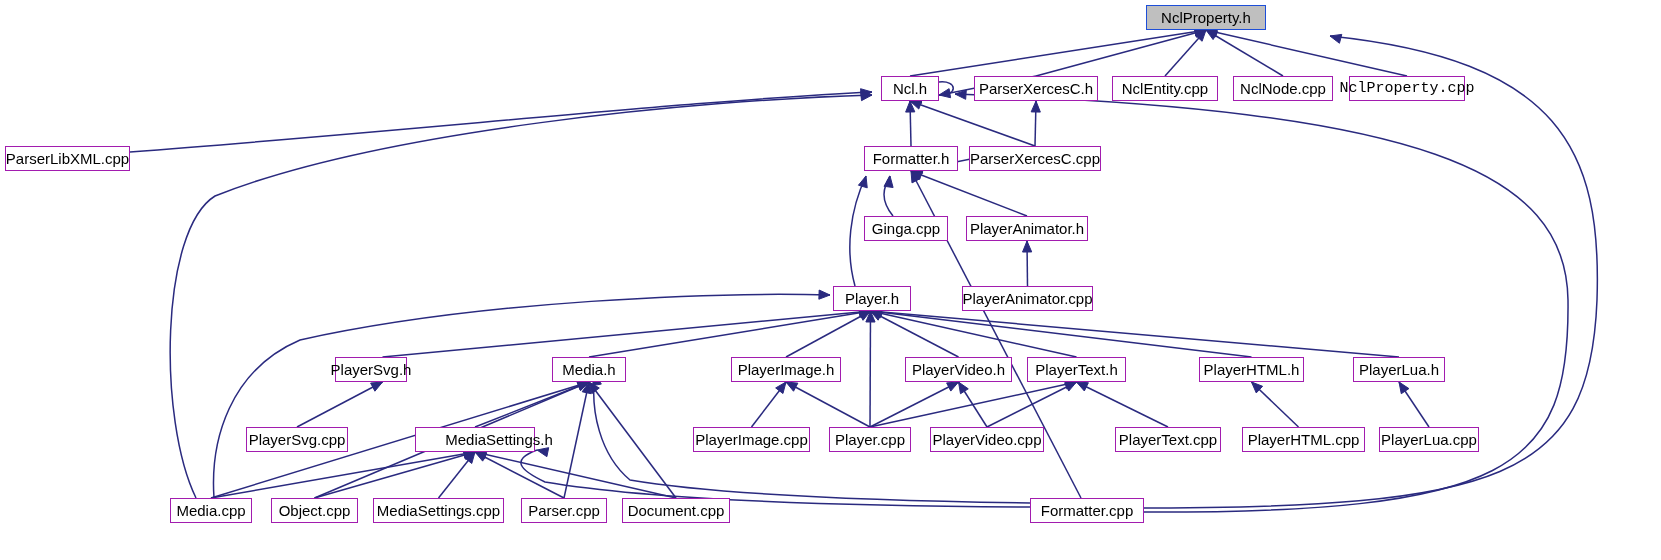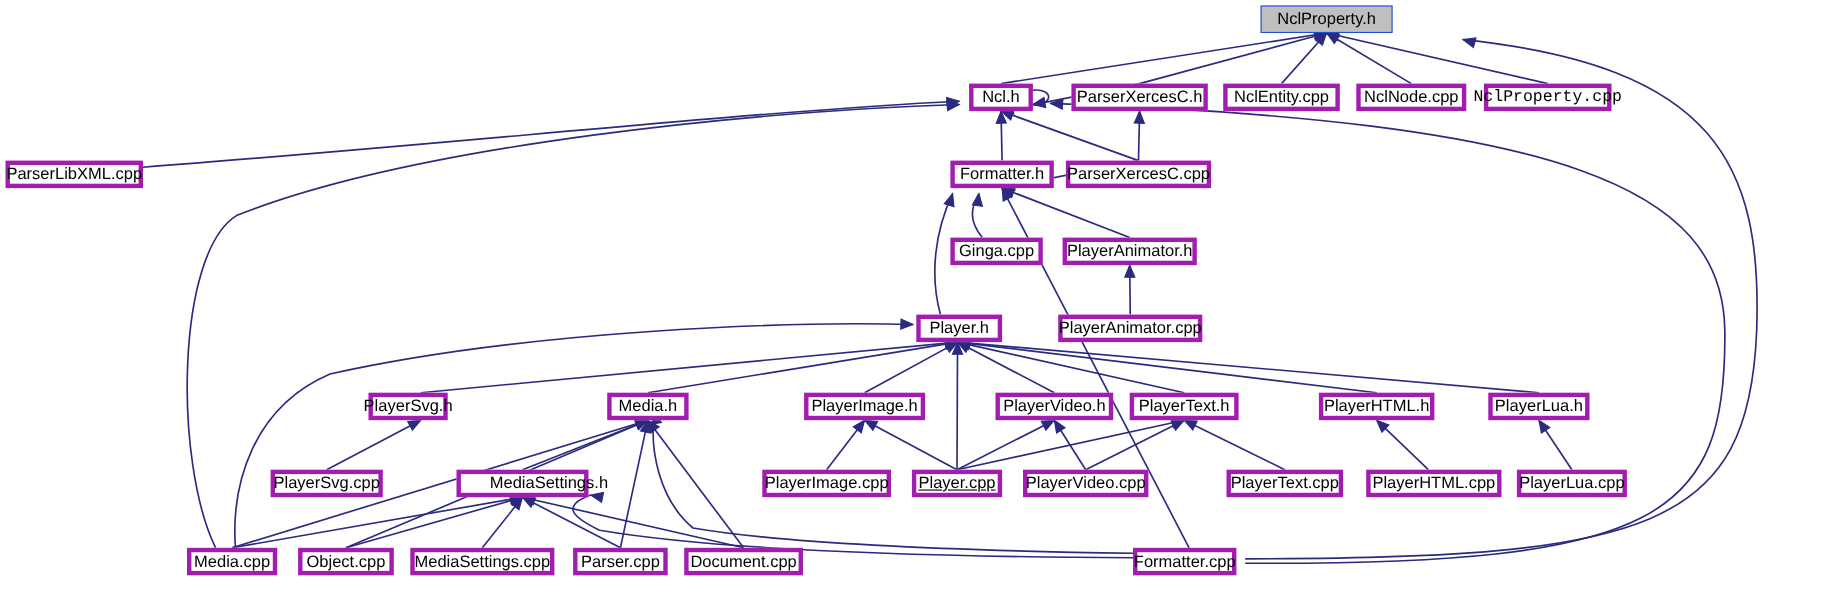--- a/index.html
+++ b/index.html
@@ -18,21 +18,21 @@
   svg#edges {
     position: absolute;
     left: 0;
     top: 0;
     width: 1661px;
     height: 560px;
   }
   .node {
     position: absolute;
     box-sizing: border-box;
-    border: 4px solid #a21caf;
+    border: 1px solid #a21caf;
     background: #ffffff;
     color: #000000;
     font-size: 15px;
     line-height: 1;
     display: flex;
     align-items: center;
     justify-content: center;
     white-space: nowrap;
     z-index: 5;
   }
@@ -166,25 +166,25 @@
       <div class="node" style="left: 335px; top: 357px; width: 72px; height: 25px;">PlayerSvg.h</div>
       <div class="node" style="left: 552px; top: 357px; width: 74px; height: 25px;">Media.h</div>
       <div class="node" style="left: 731px; top: 357px; width: 110px; height: 25px;">PlayerImage.h</div>
       <div class="node" style="left: 905px; top: 357px; width: 107px; height: 25px;">PlayerVideo.h</div>
       <div class="node" style="left: 1027px; top: 357px; width: 99px; height: 25px;">PlayerText.h</div>
       <div class="node" style="left: 1199px; top: 357px; width: 105px; height: 25px;">PlayerHTML.h</div>
       <div class="node" style="left: 1353px; top: 357px; width: 92px; height: 25px;">PlayerLua.h</div>
       <div class="node" style="left: 246px; top: 427px; width: 102px; height: 25px;">PlayerSvg.cpp</div>
       <div class="node" style="left: 415px; top: 427px; width: 120px; height: 25px; padding-left: 48px;">MediaSettings.h</div>
       <div class="node" style="left: 693px; top: 427px; width: 117px; height: 25px;">PlayerImage.cpp</div>
-      <div class="node" style="left: 829px; top: 427px; width: 82px; height: 25px; text-decoration: underline;">Player.cpp</div>
+      <div class="node" style="left: 829px; top: 427px; width: 82px; height: 25px;">Player.cpp</div>
       <div class="node" style="left: 930px; top: 427px; width: 114px; height: 25px;">PlayerVideo.cpp</div>
       <div class="node" style="left: 1115px; top: 427px; width: 106px; height: 25px;">PlayerText.cpp</div>
       <div class="node" style="left: 1242px; top: 427px; width: 123px; height: 25px;">PlayerHTML.cpp</div>
       <div class="node" style="left: 1379px; top: 427px; width: 100px; height: 25px;">PlayerLua.cpp</div>
       <div class="node" style="left: 170px; top: 498px; width: 82px; height: 25px;">Media.cpp</div>
       <div class="node" style="left: 271px; top: 498px; width: 87px; height: 25px;">Object.cpp</div>
       <div class="node" style="left: 373px; top: 498px; width: 131px; height: 25px;">MediaSettings.cpp</div>
       <div class="node" style="left: 521px; top: 498px; width: 86px; height: 25px;">Parser.cpp</div>
       <div class="node" style="left: 622px; top: 498px; width: 108px; height: 25px;">Document.cpp</div>
-      <div class="node" style="left: 1030px; top: 498px; width: 94px; height: 25px;">Formatter.cpp</div>
+      <div class="node" style="left: 1030px; top: 498px; width: 114px; height: 25px;">Formatter.cpp</div>
     </div>
 </div>
 
 </body></html>

